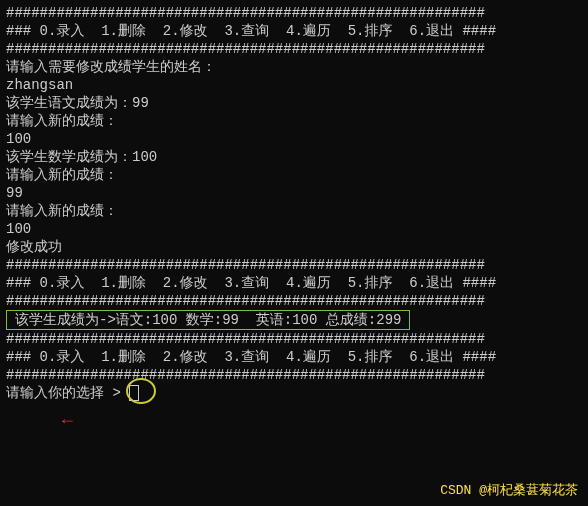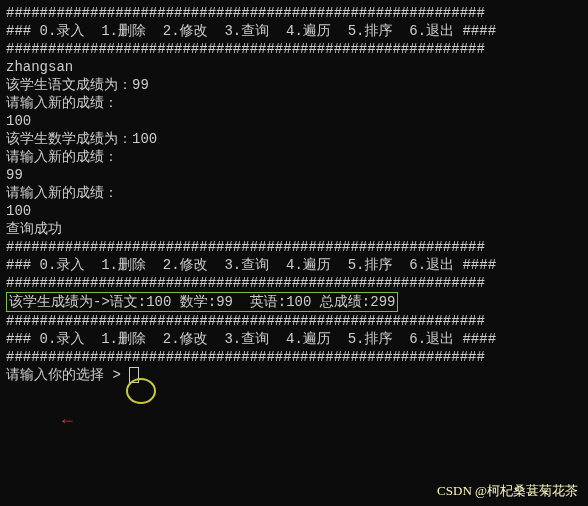--- a/index.html
+++ b/index.html
@@ -17,21 +17,21 @@
     }
     .terminal {
       padding: 4px 6px;
     }
     .line {
       white-space: pre;
     }
     .highlight-green {
       border: 1px solid #7fbf3f;
       display: inline-block;
-      padding: 0 2px;
+      padding: 0 8px;
     }
     .circle-annotation {
       position: absolute;
       border: 2px solid #c9c93a;
       border-radius: 50%;
       width: 26px;
       height: 22px;
       pointer-events: none;
     }
     .arrow-annotation {
@@ -44,42 +44,43 @@
       display: inline-block;
       width: 8px;
       height: 14px;
       border: 1px solid #cccccc;
       vertical-align: middle;
     }
     .watermark {
       position: absolute;
       bottom: 6px;
       right: 10px;
-      color: #fef9c3;
-      font-family: Liberation Serif, serif;
+      color: #fde047;
+      font-family: Liberation Mono, monospace;
       font-size: 13px;
     }
   </style>
 </head>
 <body>
 
 <div class="terminal">
   <div class="line">#########################################################</div>
   <div class="line">### 0.录入  1.删除  2.修改  3.查询  4.遍历  5.排序  6.退出 ####</div>
   <div class="line">#########################################################</div>
+  <div class="line">请输入需要修改成绩学生的姓名：</div>
   <div class="line">zhangsan</div>
   <div class="line"><span>该学生语文成绩为：</span><span>99</span></div>
   <div class="line">请输入新的成绩：</div>
   <div class="line">100</div>
   <div class="line"><span>该学生数学成绩为：</span><span>100</span></div>
   <div class="line">请输入新的成绩：</div>
   <div class="line">99</div>
   <div class="line">请输入新的成绩：</div>
   <div class="line">100</div>
-  <div class="line">查询成功</div>
+  <div class="line">修改成功</div>
   <div class="line">#########################################################</div>
   <div class="line">### 0.录入  1.删除  2.修改  3.查询  4.遍历  5.排序  6.退出 ####</div>
   <div class="line">#########################################################</div>
   <div class="line"><span class="highlight-green">该学生成绩为-&gt;语文:100 数学:99  英语:100 总成绩:299</span></div>
   <div class="line">#########################################################</div>
   <div class="line">### 0.录入  1.删除  2.修改  3.查询  4.遍历  5.排序  6.退出 ####</div>
   <div class="line">#########################################################</div>
   <div class="line"><span>请输入你的选择 &gt; </span><span class="cursor"></span></div>
 </div>
 

